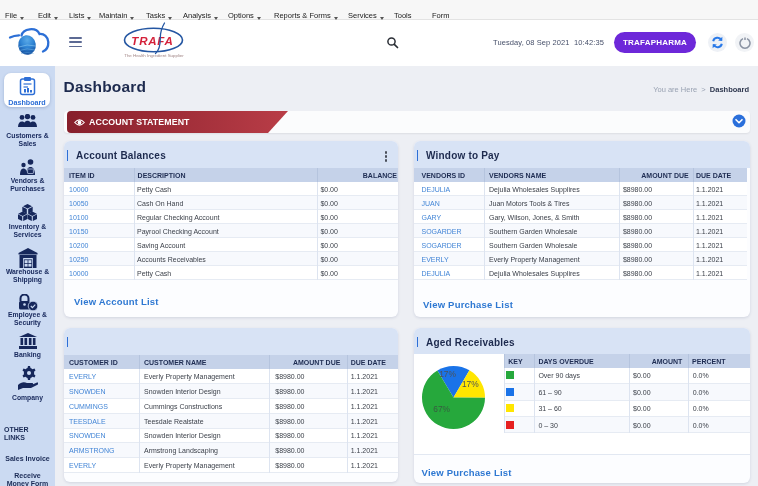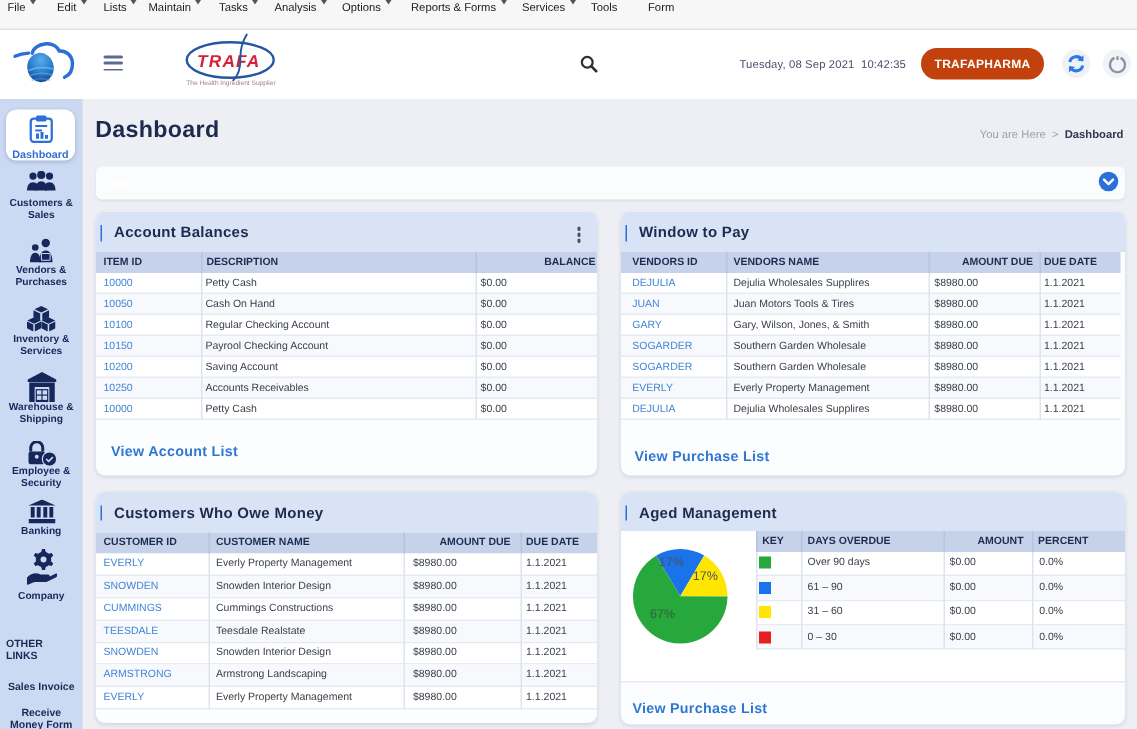--- a/index.html
+++ b/index.html
@@ -1,27 +1,27 @@
 <!DOCTYPE html>
 <html><head>
 <meta charset="utf-8">
 <style>
   * { margin:0; padding:0; box-sizing:border-box; }
   html,body { width:758px; height:486px; overflow:hidden; font-family:"Liberation Sans", sans-serif; background:#edeff4; }
   .abs { position:absolute; }
   
   .menubar { position:absolute; left:0; top:0; width:758px; height:20px; background:#f7f7f7; border-bottom:1px solid #e3e3e3; display:flex; align-items:center; font-size:7.5px; color:#1a1a1a; }
-  .menubar .mi { position:absolute; top:0; height:20px; display:flex; align-items:flex-start; }
+  .menubar .mi { position:absolute; top:0; height:20px; display:flex; align-items:flex-end; }
   .menubar .arr { width:0; height:0; border-left:2.6px solid transparent; border-right:2.6px solid transparent; border-top:3px solid #555; margin-left:3px; }
   
   .header { position:absolute; left:0; top:20px; width:758px; height:46px; background:#ffffff; }
   .hamburger div { position:absolute; left:69px; width:12.5px; height:1.8px; background:#5c6a94; border-radius:1px; }
   .search { position:absolute; left:258px; top:10.5px; width:150px; height:24px; background:#f0f2f6; border-radius:12px; font-size:8.5px; color:#99a2ae; line-height:24px; padding-left:17px; }
   .hdate { position:absolute; right:154px; top:18px; white-space:nowrap; font-size:7.5px; color:#47506a; font-weight:normal; letter-spacing:0.1px; }
-  .hbtn { position:absolute; left:614px; top:12px; width:82px; height:21px; background:#c2410c; border-radius:10.5px; color:#fff; font-size:8px; font-weight:bold; text-align:center; line-height:21px; letter-spacing:0.2px; }
+  .hbtn { position:absolute; left:614px; top:12px; width:82px; height:21px; background:#6d28d9; border-radius:10.5px; color:#fff; font-size:8px; font-weight:bold; text-align:center; line-height:21px; letter-spacing:0.2px; }
   .circbtn { position:absolute; top:13px; width:19px; height:19px; border-radius:50%; background:#eef1f6; }
   
   .sidebar { position:absolute; left:0; top:66px; width:55px; height:420px; background:#cbdaf2; }
   .side-item { position:absolute; left:0; width:55px; text-align:center; color:#16275b; font-size:6.8px; line-height:7.6px; font-weight:bold;}
   .active-pill { position:absolute; left:4px; top:7px; width:46px; height:33.5px; background:#fff; border-radius:7px; box-shadow:0 1px 3px rgba(30,60,120,.25); text-align:center; color:#2e6fd6; font-size:7.2px; font-weight:bold; }
   .olinks { position:absolute; left:4px; width:51px; text-align:left; color:#1a2a55; font-size:7px; font-weight:bold; line-height:8.8px; }
   .slink { position:absolute; left:0; width:55px; text-align:center; color:#1a2a55; font-size:7px; font-weight:bold; line-height:8px;}
   
   .h1 { position:absolute; left:63.5px; top:78px; font-size:15.5px; font-weight:bold; color:#1d2a4e; letter-spacing:0.2px; }
   .crumb { position:absolute; right:9px; top:84.5px; font-size:7.5px; color:#99a2b2; }
@@ -197,20 +197,23 @@
 
   <div class="olinks" style="top:359.5px">OTHER<br>LINKS</div>
   <div class="slink" style="top:388.5px">Sales Invoice</div>
   <div class="slink" style="top:406px">Receive<br>Money Form</div>
 </div>
 
 <div class="h1">Dashboard</div>
 <div class="crumb">You are Here &nbsp;&gt;&nbsp; <b>Dashboard</b></div>
 
 <div class="stmtbar">
+  <div class="ribbon">
+      <span>ACCOUNT STATEMENT</span>
+    </div>
   <svg class="abs" style="left:9.5px; top:6.5px;" width="11" height="9" viewBox="0 0 11 9">
     <path d="M0.7 4.5 Q5.5 -0.8 10.3 4.5 Q5.5 9.8 0.7 4.5 Z" fill="none" stroke="#fff" stroke-width="1.1"></path>
     <circle cx="5.5" cy="4.5" r="1.9" fill="#fff"></circle>
   </svg>
   <svg class="abs" style="left:668px; top:3px;" width="14" height="14" viewBox="0 0 14 14">
     <circle cx="7" cy="7" r="6.5" fill="#2a6fdb"></circle>
     <path d="M4 5.7 L7 8.7 L10 5.7" fill="none" stroke="#fff" stroke-width="1.6" stroke-linecap="round" stroke-linejoin="round"></path>
   </svg>
 </div>
 
@@ -325,21 +328,20 @@
   <div class="vline" style="left:204.8px; top:41.5px; height:98.4px"></div>
   <div class="vlineh" style="left:204.8px; top:27px; height:14.5px"></div>
   <div class="vline" style="left:279.3px; top:41.5px; height:98.4px"></div>
   <div class="vlineh" style="left:279.3px; top:27px; height:14.5px"></div>
   <div class="vlink" style="left:9px; top:158px">View Purchase List</div>
 </div>
 
 <div class="card" style="left:64px; top:328px; width:334px; height:153.5px;">
   <div class="cardband" style="height:27.3px"></div>
   <div class="cbar" style="left:2.5px; top:9.3px; height:9.5px"></div>
-  <div class="ctitle" style="left:12px; top:8.5px">Customers Who Owe Money</div>
   <div class="thead" style="left:0; top:27.3px; width:334px; height:14.1px;">
     <div style="left:5px">CUSTOMER ID</div>
       <div style="left:80px">CUSTOMER NAME</div>
       <div style="right:57.6px">AMOUNT DUE</div>
       <div style="left:286.7px">DUE DATE</div>
   </div>
   <div class="trow" style="left:0; top:41.4px; width:334px; height:14.8px; background:#ffffff;">
     <div class="id" style="left:5px">EVERLY</div>
       <div style="left:80px">Everly Property Management</div>
       <div style="left:211.3px">$8980.00</div>
@@ -385,21 +387,21 @@
   <div class="vlineh" style="left:75px; top:27.3px; height:14.1px"></div>
   <div class="vline" style="left:204.6px; top:41.4px; height:103.6px"></div>
   <div class="vlineh" style="left:204.6px; top:27.3px; height:14.1px"></div>
   <div class="vline" style="left:282.5px; top:41.4px; height:103.6px"></div>
   <div class="vlineh" style="left:282.5px; top:27.3px; height:14.1px"></div>
 </div>
 
 <div class="card" style="left:414px; top:328px; width:336px; height:155px;">
   <div class="cardband" style="height:25.5px"></div>
   <div class="cbar" style="left:2.5px; top:9.3px; height:9.5px"></div>
-  <div class="ctitle" style="left:12px; top:8.5px">Aged Management</div>
+  <div class="ctitle" style="left:12px; top:8.5px">Aged Receivables</div>
   <div style="position:absolute; left:0; top:25.5px; width:336px; height:101.1px; background:#fff; border-bottom:1px solid #e2e8f2;"></div>
   <svg class="abs" style="left:7px; top:36.5px;" width="65" height="65" viewBox="0 0 66 66">
     <path d="M33,33 L16.6,5.5 A32 32 0 0 1 49.2,5.4 Z" fill="#1a73e8"></path>
     <path d="M33,33 L49.2,5.4 A32 32 0 0 1 65,33.2 Z" fill="#ffe600"></path>
     <path d="M33,33 L65,33.2 A32 32 0 1 1 16.6,5.5 Z" fill="#26a83c"></path>
     <text x="27" y="12.5" font-size="8.5" fill="#4c5258" text-anchor="middle" font-family="Liberation Sans, sans-serif">17%</text>
     <text x="50" y="22" font-size="8.5" fill="#4c5258" text-anchor="middle" font-family="Liberation Sans, sans-serif">17%</text>
     <text x="21" y="48" font-size="8.5" fill="#375c40" text-anchor="middle" font-family="Liberation Sans, sans-serif">67%</text>
   </svg>
   <div class="thead" style="left:89.7px; top:25.5px; width:246.3px; height:14.3px;">

